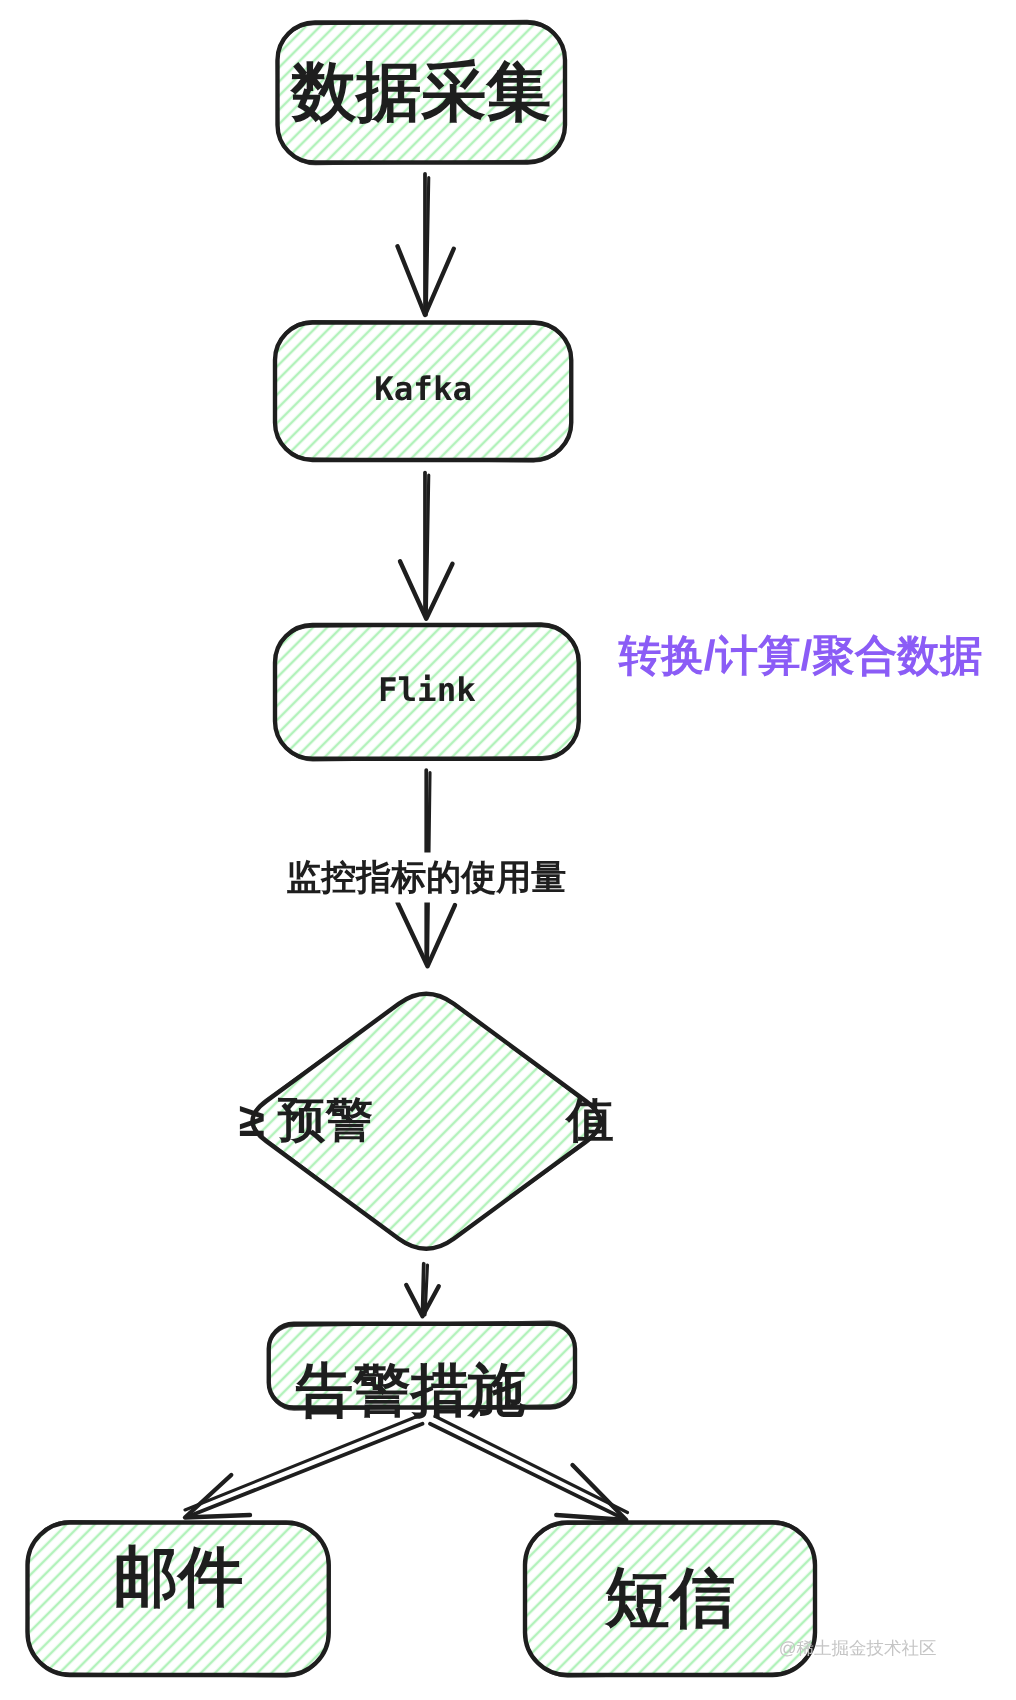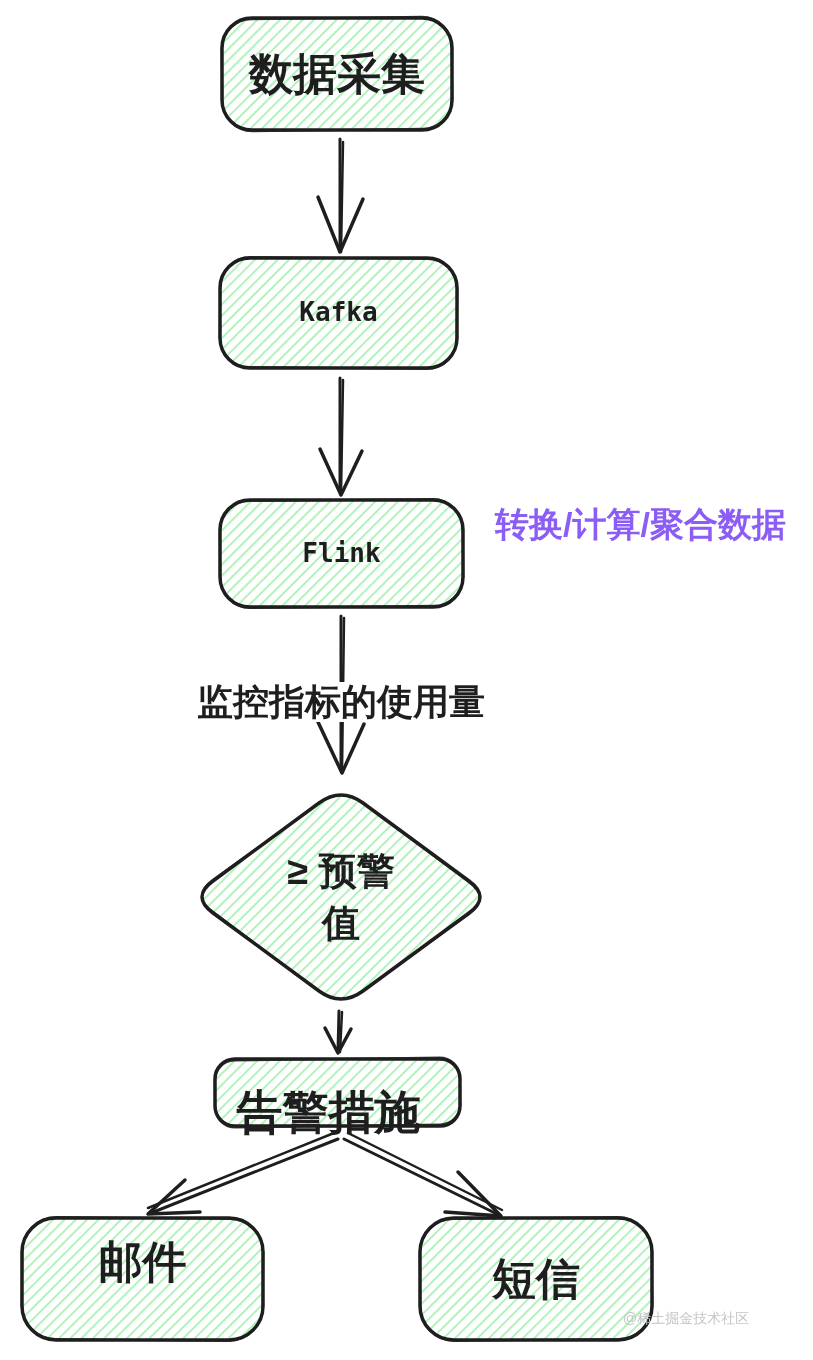--- a/index.html
+++ b/index.html
@@ -5,37 +5,37 @@
   html,body{margin:0;padding:0;background:#ffffff;}
   .canvas{
     position:relative;width:813px;height:1360px;background:#ffffff;
     overflow:hidden;font-family:"Liberation Sans","DejaVu Sans",sans-serif;
   }
   .canvas svg{position:absolute;left:0;top:0;}
   .lbl{
     position:absolute;display:flex;align-items:center;justify-content:center;
     color:#1e1e1e;font-weight:600;text-align:center;line-height:1.2;
   }
-  .cjk-40{font-size:44px;}
+  .cjk-40{font-size:52px;}
   .mono{font-family:"DejaVu Sans Mono","Liberation Mono",monospace;font-weight:600;font-size:26px;}
   .lbl-node1{left:222px;top:18px;width:230px;height:112px;}
   .lbl-node2{left:220px;top:258px;width:237px;height:110px;}
   .lbl-node3{left:220px;top:500px;width:243px;height:107px;border-radius:26px;}
-  .lbl-diamond{left:191px;top:787px;width:300px;height:220px;flex-direction:column;font-size:38px;line-height:52px;}
+  .lbl-diamond{left:191px;top:787px;width:300px;height:220px;flex-direction:row;font-size:38px;line-height:52px;justify-content:space-between;}
   .lbl-node4{left:215px;top:1079px;width:227px;height:67px;font-size:46px;}
   .lbl-node5{left:22px;top:1218px;width:241px;height:88px;}
   .lbl-node6{left:420px;top:1218px;width:232px;height:122px;}
   .side-note{
     position:absolute;left:495px;top:503px;height:44px;display:flex;align-items:center;
     color:#8b5cf6;font-size:34px;font-weight:600;white-space:nowrap;
   }
   .edge-label{
     position:absolute;left:200px;top:682px;width:282px;height:40px;
     display:flex;align-items:center;justify-content:center;
-    background:#ffffff;color:#1e1e1e;font-size:36px;font-weight:600;white-space:nowrap;
+    background:#ffffff;color:#1e1e1e;font-size:28px;font-weight:600;white-space:nowrap;
   }
   .watermark{
     position:absolute;left:623px;top:1310px;color:#c5c5c5;font-size:14px;
     font-weight:400;white-space:nowrap;
   }
 </style>
 </head>
 <body>
 
 <div class="canvas">

